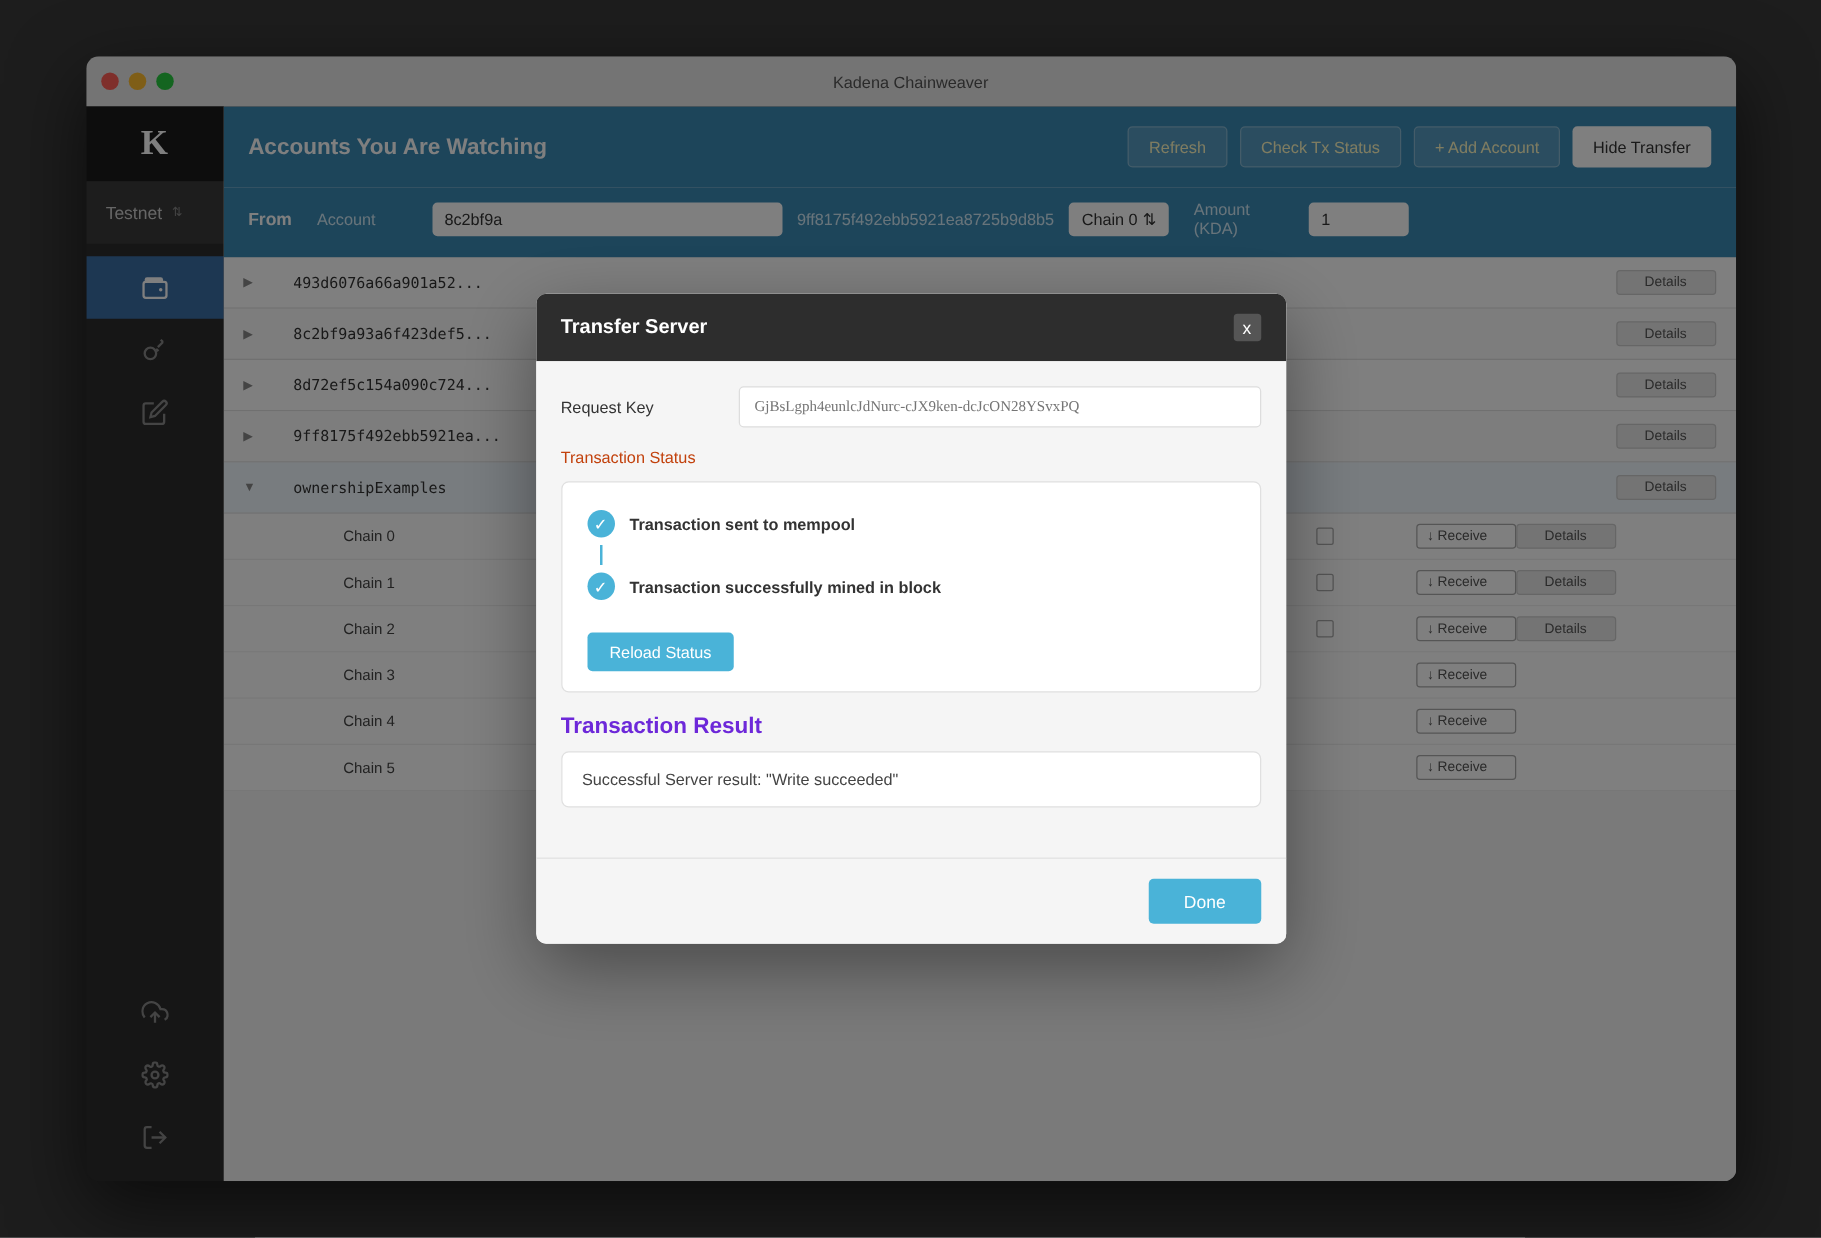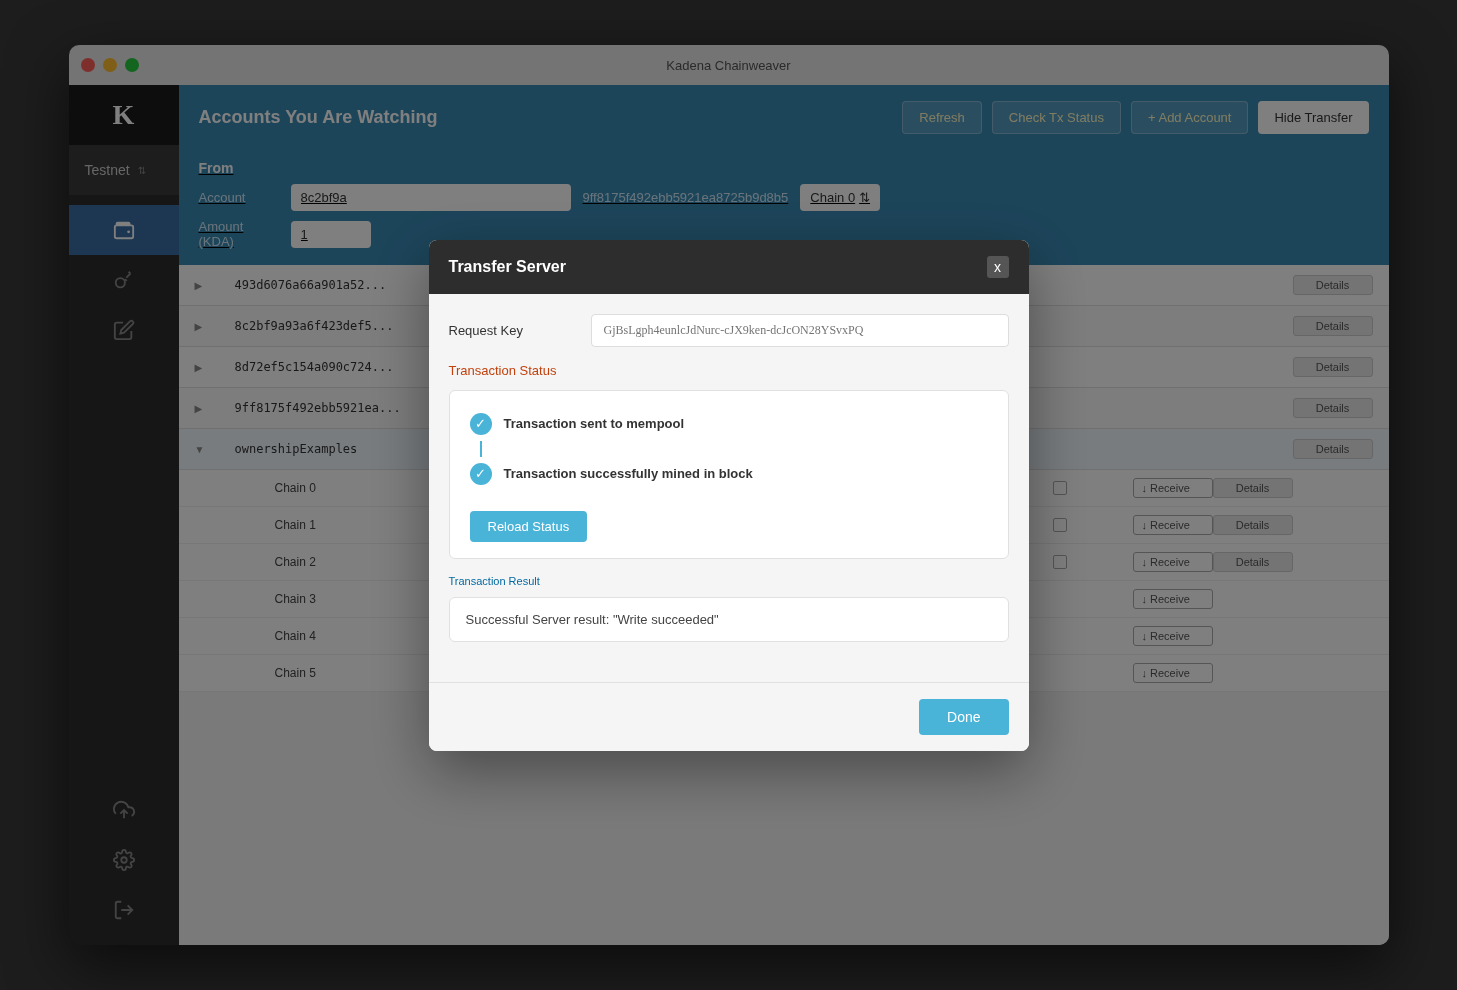--- a/index.html
+++ b/index.html
@@ -173,24 +173,23 @@
     .btn-white {
       background: white;
       color: #333;
     }
 
     
     .transfer-form {
       background: #3a8ab5;
       padding: 10px 20px 16px;
       display: flex;
-      flex-direction: column;
-      gap: 8px;
+      flex-direction: row;
+      gap: 20px;
       flex-shrink: 0;
-      text-decoration: underline;
     }
     .form-row {
       display: flex;
       align-items: center;
       gap: 12px;
     }
     .form-label {
       color: #d0e8f5;
       font-size: 13px;
       width: 80px;
@@ -439,23 +438,23 @@
       color: white;
       border: none;
       border-radius: 4px;
       padding: 8px 18px;
       font-size: 13px;
       cursor: pointer;
       margin-top: 8px;
     }
 
     .result-label {
-      font-size: 11px;
-      color: #0369a1;
-      font-weight: 400;
+      font-size: 18px;
+      color: #6d28d9;
+      font-weight: 700;
       margin-bottom: 10px;
     }
 
     .result-box {
       background: white;
       border: 1px solid #e0e0e0;
       border-radius: 6px;
       padding: 14px 16px;
       font-size: 13px;
       color: #444;

